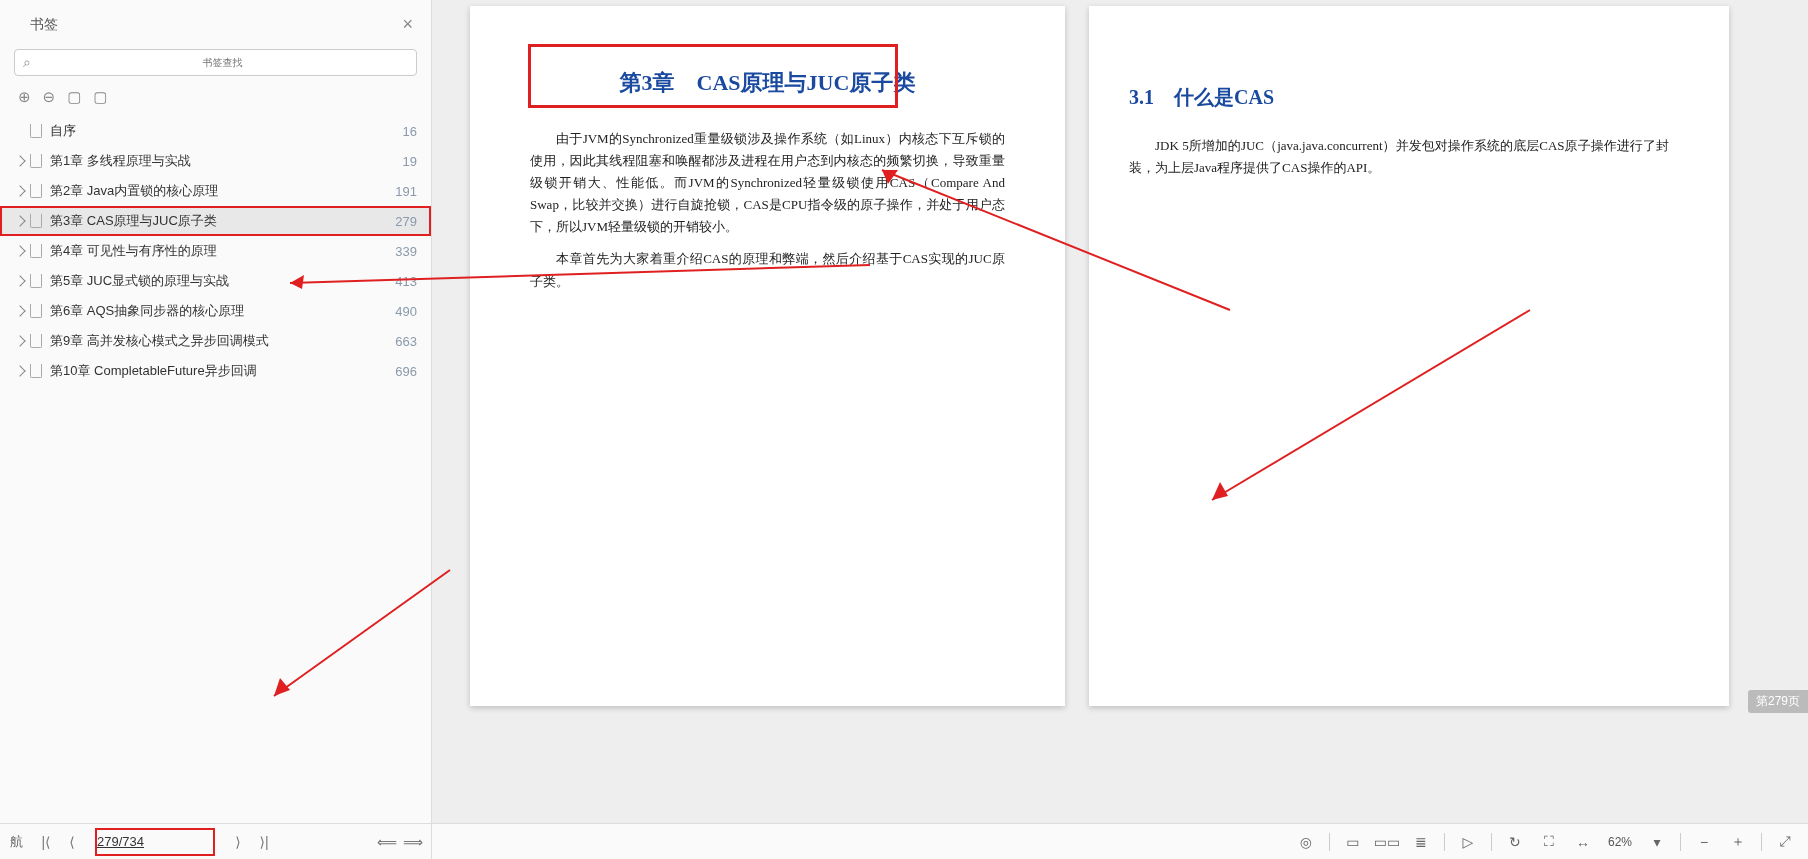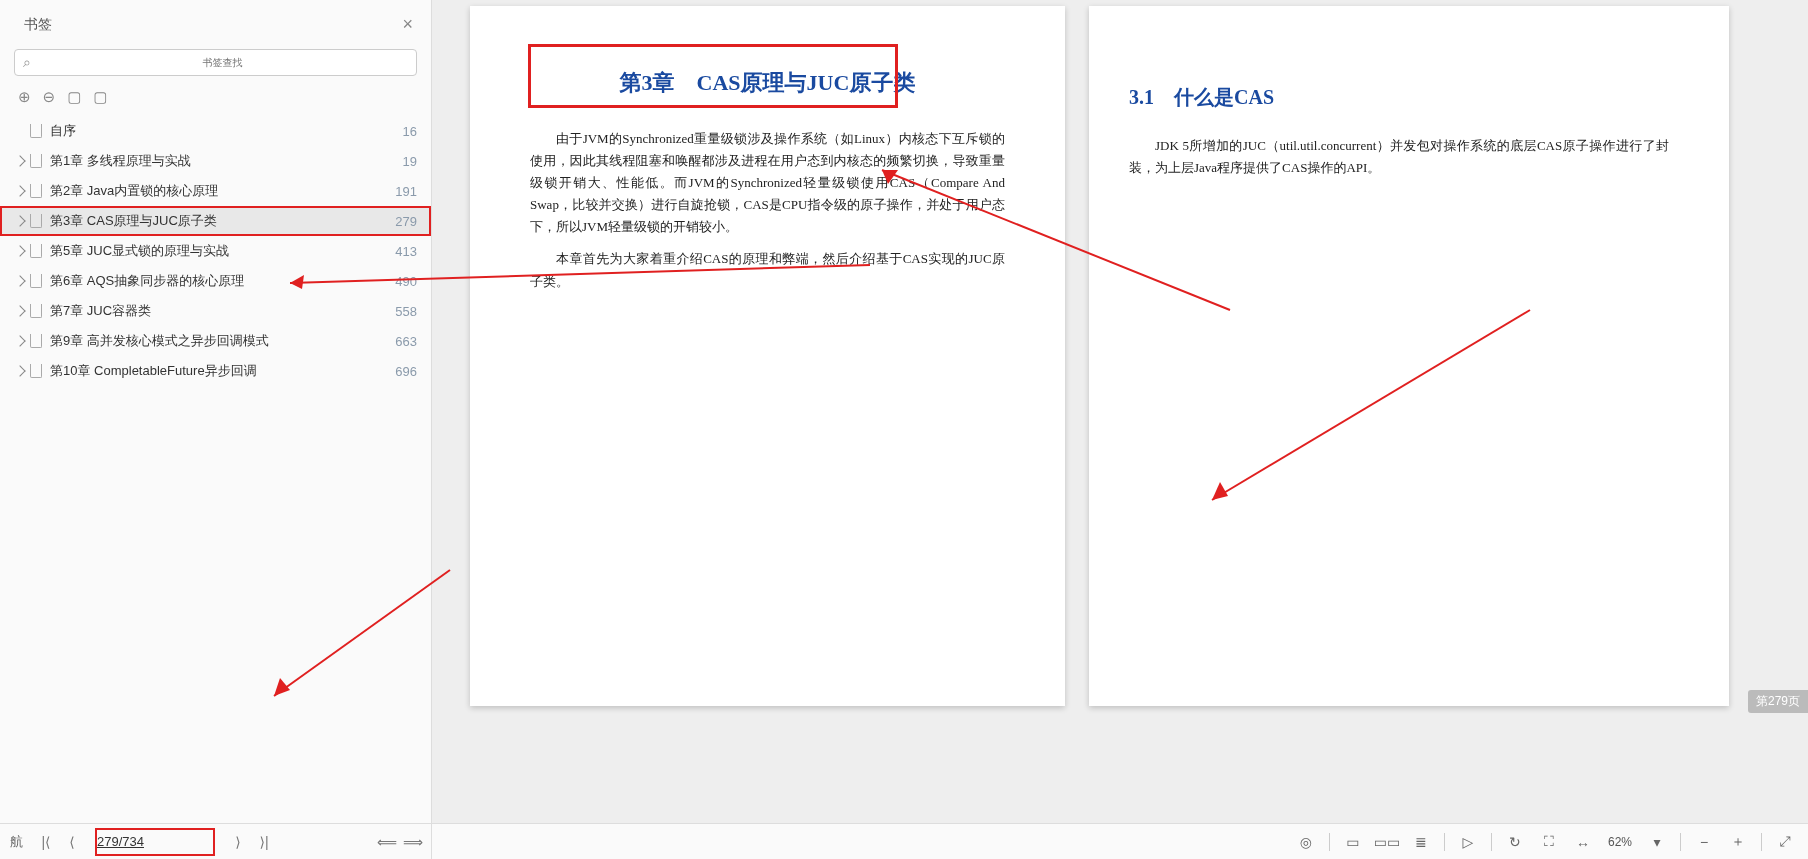--- a/index.html
+++ b/index.html
@@ -21,21 +21,21 @@
   background: #fafafa;
   border-right: 1px solid #ddd;
   display: flex;
   flex-direction: column;
   position: relative;
 }
 .sidebar-header {
   display: flex;
   align-items: center;
   justify-content: space-between;
-  padding: 14px 18px 10px 24px;
+  padding: 14px 18px 10px 30px;
 }
 .sidebar-title { font-size: 14px; color: #555; }
 .close-x { font-size: 18px; color: #888; cursor: pointer; }
 
 .search-wrap {
   margin: 4px 14px 8px 14px;
   display: flex;
   align-items: center;
   border: 1px solid #ccc;
   border-radius: 4px;
@@ -244,34 +244,34 @@
         </div>
         <div class="bm-row selected hl">
           <span class="bm-arrow"></span>
           <span class="bm-icon"></span>
           <span class="bm-label">第3章 CAS原理与JUC原子类</span>
           <span class="bm-page">279</span>
         </div>
         <div class="bm-row">
           <span class="bm-arrow"></span>
           <span class="bm-icon"></span>
+          <span class="bm-label">第4章 可见性与有序性的原理</span>
+          <span class="bm-page">339</span>
+        </div>
+        <div class="bm-row">
+          <span class="bm-arrow"></span>
+          <span class="bm-icon"></span>
           <span class="bm-label">第5章 JUC显式锁的原理与实战</span>
           <span class="bm-page">413</span>
         </div>
         <div class="bm-row">
           <span class="bm-arrow"></span>
           <span class="bm-icon"></span>
           <span class="bm-label">第6章 AQS抽象同步器的核心原理</span>
           <span class="bm-page">490</span>
-        </div>
-        <div class="bm-row">
-          <span class="bm-arrow"></span>
-          <span class="bm-icon"></span>
-          <span class="bm-label">第7章 JUC容器类</span>
-          <span class="bm-page">558</span>
         </div>
         <div class="bm-row">
           <span class="bm-arrow"></span>
           <span class="bm-icon"></span>
           <span class="bm-label">第9章 高并发核心模式之异步回调模式</span>
           <span class="bm-page">663</span>
         </div>
         <div class="bm-row">
           <span class="bm-arrow"></span>
           <span class="bm-icon"></span>
@@ -300,21 +300,21 @@
 
       <div class="page">
         <div class="title-box"></div>
         <h1 class="chapter-title">第3章　CAS原理与JUC原子类</h1>
         <p class="body-text">由于JVM的Synchronized重量级锁涉及操作系统（如Linux）内核态下互斥锁的使用，因此其线程阻塞和唤醒都涉及进程在用户态到内核态的频繁切换，导致重量级锁开销大、性能低。而JVM的Synchronized轻量级锁使用CAS（Compare And Swap，比较并交换）进行自旋抢锁，CAS是CPU指令级的原子操作，并处于用户态下，所以JVM轻量级锁的开销较小。</p>
         <p class="body-text">本章首先为大家着重介绍CAS的原理和弊端，然后介绍基于CAS实现的JUC原子类。</p>
       </div>
 
       <div class="page right">
         <h2 class="section-head">3.1　什么是CAS</h2>
-        <p class="body-text">JDK 5所增加的JUC（util.util.concurrent）并发包对操作系统的底层CAS原子操作进行了封装，为上层Java程序提供了CAS操作的API。</p>
+        <p class="body-text">JDK 5所增加的JUC（java.java.concurrent）并发包对操作系统的底层CAS原子操作进行了封装，为上层Java程序提供了CAS操作的API。</p>
       </div>
     </div>
 
     <div class="page-indicator">第279页</div>
 
     <div class="doc-toolbar">
       <span class="tb-icon">◎</span>
       <span class="tb-sep"></span>
       <span class="tb-icon">▭</span>
       <span class="tb-icon">▭▭</span>

